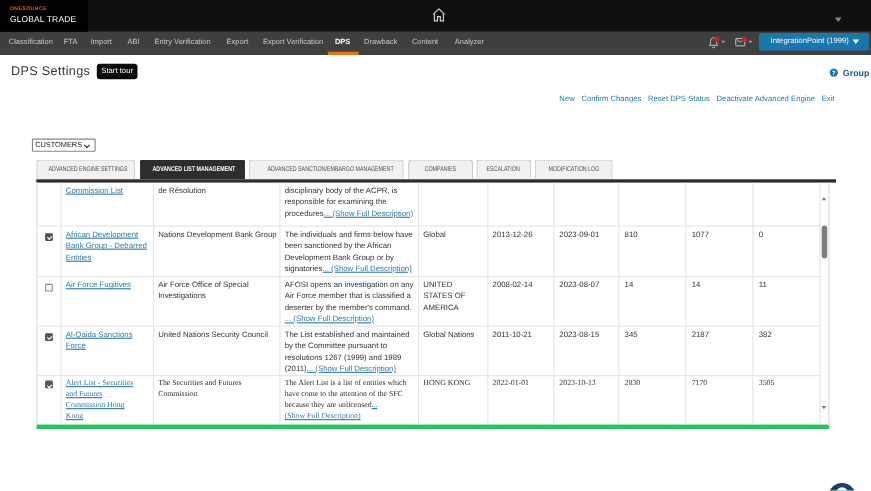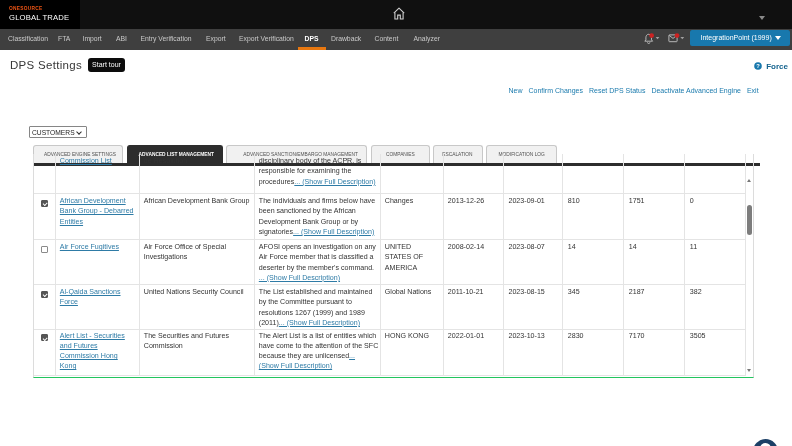--- a/index.html
+++ b/index.html
@@ -43,34 +43,34 @@
 
 
 .tab { position:absolute; top:144.5px; height:18.5px; background:#f1f1f1; border:1px solid #c8c8c8; border-bottom:none;
   border-radius:3px 3px 0 0; font-size:6.2px; color:#4f4f4f; text-align:center;
   line-height:15.5px; white-space:nowrap; }
 .tab span { display:inline-block; transform:scaleX(0.78); transform-origin:center; }
 .tab.active { background:#2d2d2d; border-color:#2d2d2d; color:#fff; font-weight:bold; }
 #tabline { left:33px; top:163px; width:727px; height:2.5px; background:#2d2d2d; }
 
 
-#tblwrap { left:33px; top:154px; width:721px; height:224px; overflow:hidden;
-  border-left:1px solid #dcdcdc; border-right:1px solid #dcdcdc; border-bottom:1px solid #22c55e; }
+#tblwrap { left:33px; top:166px; width:721px; height:224px; overflow:hidden;
+  border-left:1px solid #dcdcdc; border-right:1px solid #dcdcdc; border-bottom:4px solid #22c55e; }
 table { border-collapse:collapse; table-layout:fixed; width:712px; }
 td { border:1px solid #e4e4e4; vertical-align:top; font-size:7.1px; line-height:10.2px; color:#333;
   padding:2.2px 0.5px 0 4.3px; overflow:hidden; }
 tr td:first-child { border-left:none; }
 tr:first-child td { border-top:none; }
 a.lnk { color:#2e7ba6; text-decoration:underline; }
 .cb { width:7px; height:7px; border:1px solid #8a8a8a; border-radius:1px; margin:3.5px 0 0 3px; background:#fff; position:relative; }
 .cb.ck { background:#555; border-color:#555; }
 .cb.ck:after { content:""; position:absolute; left:1.2px; top:1.4px; width:3.4px; height:1.8px;
   border-left:1.1px solid #fff; border-bottom:1.1px solid #fff; transform:rotate(-45deg); }
 
-.r5 td { padding-top:0.7px; }
+.r5 td { padding-top:0.7px;font-family:Liberation Serif, serif; }
 
 
 #sbup { left:747px; top:179px; width:0; height:0; border-left:2.5px solid transparent; border-right:2.5px solid transparent; border-bottom:3.5px solid #777; }
 #sbdn { left:747px; top:368.5px; width:0; height:0; border-left:2.5px solid transparent; border-right:2.5px solid transparent; border-top:3.5px solid #777; }
 #sbthumb { left:746.5px; top:205px; width:5px; height:30px; background:#7d7d7d; border-radius:2.5px; }
 
 
 #fab { left:753px; top:439px; width:25px; height:25px; border-radius:50%; background:#1b3f66; }
 #fabq { left:760px; top:443px; width:11px; height:11px; border-radius:50%; background:#fff; }
 </style>
@@ -115,21 +115,21 @@
     <div id="navbtn">IntegrationPoint (1999)<span class="bc"></span></div>
   </div>
 
   <div class="abs" id="h1">DPS Settings</div>
   <div class="abs" id="starttour">Start tour</div>
   <div class="abs" id="helpwrap">
     <svg width="8" height="8" viewBox="0 0 8 8" style="vertical-align:-1px">
       <circle cx="4" cy="4" r="3.8" fill="#1878ad"></circle>
       <text x="4" y="6.2" font-size="5.8" font-weight="bold" fill="#fff" text-anchor="middle" font-family="Liberation Sans">?</text>
     </svg>
-    <span style="margin-left:2px">Force</span>
+    <span style="margin-left:2px">Group</span>
   </div>
   <div class="abs" id="actions"><span style="margin-left:0">New</span><span>Confirm Changes</span><span>Reset DPS Status</span><span>Deactivate Advanced Engine</span><span>Exit</span></div>
 
   <div class="abs" id="custsel">
       <span class="t">CUSTOMERS</span>
       <span class="c"></span>
     </div>
 
   <div class="tab" style="left:33px; width:90px;"><span>ADVANCED ENGINE SETTINGS</span></div>
   <div class="tab active" style="left:126.5px; width:96px;"><span>ADVANCED LIST MANAGEMENT</span></div>
@@ -164,27 +164,27 @@
             <td></td>
             <td></td>
             <td></td>
             <td></td>
       </tr>
       <tr style="height:46px">
         <td>
               <div class="cb ck"></div>
             </td>
         <td><a class="lnk">African Development<br>Bank Group - Debarred<br>Entities</a></td>
-        <td>African Development Bank Group</td>
+        <td>Nations Development Bank Group</td>
         <td>The individuals and firms below have<br>been sanctioned by the African<br>Development Bank Group or by<br>signatories<a class="lnk">... (Show Full Description)</a></td>
-        <td>Changes</td>
+        <td>Global</td>
         <td>2013-12-26</td>
         <td>2023-09-01</td>
         <td>810</td>
-        <td>1751</td>
+        <td>1077</td>
         <td>0</td>
       </tr>
       <tr style="height:45px">
         <td>
               <div class="cb"></div>
             </td>
         <td><a class="lnk">Air Force Fugitives</a></td>
         <td>Air Force Office of Special<br>Investigations</td>
         <td>AFOSI opens an investigation on any<br>Air Force member that is classified a<br>deserter by the member's command.<br><a class="lnk">... (Show Full Description)</a></td>
         <td>UNITED<br>STATES OF<br>AMERICA</td>

